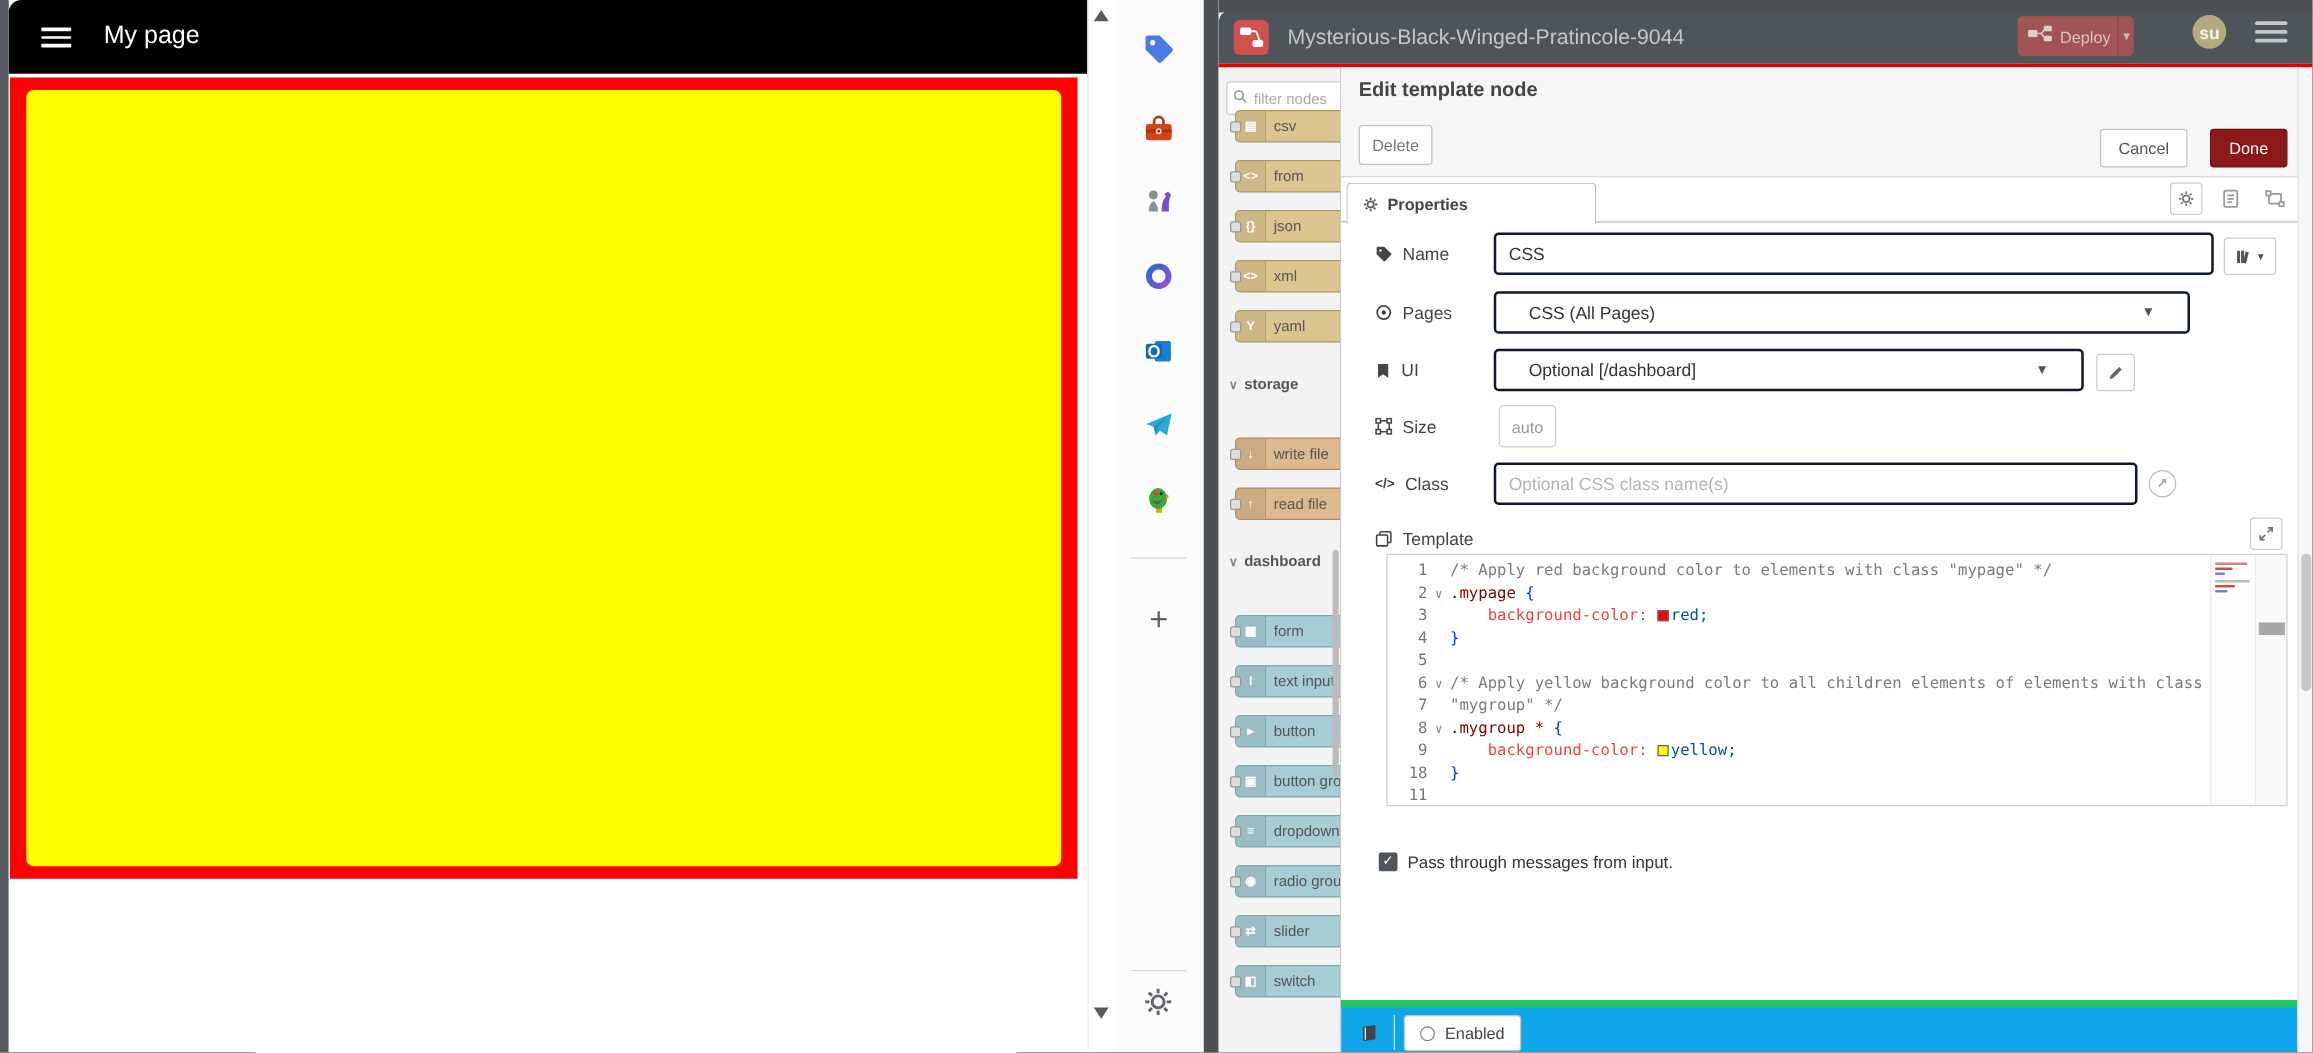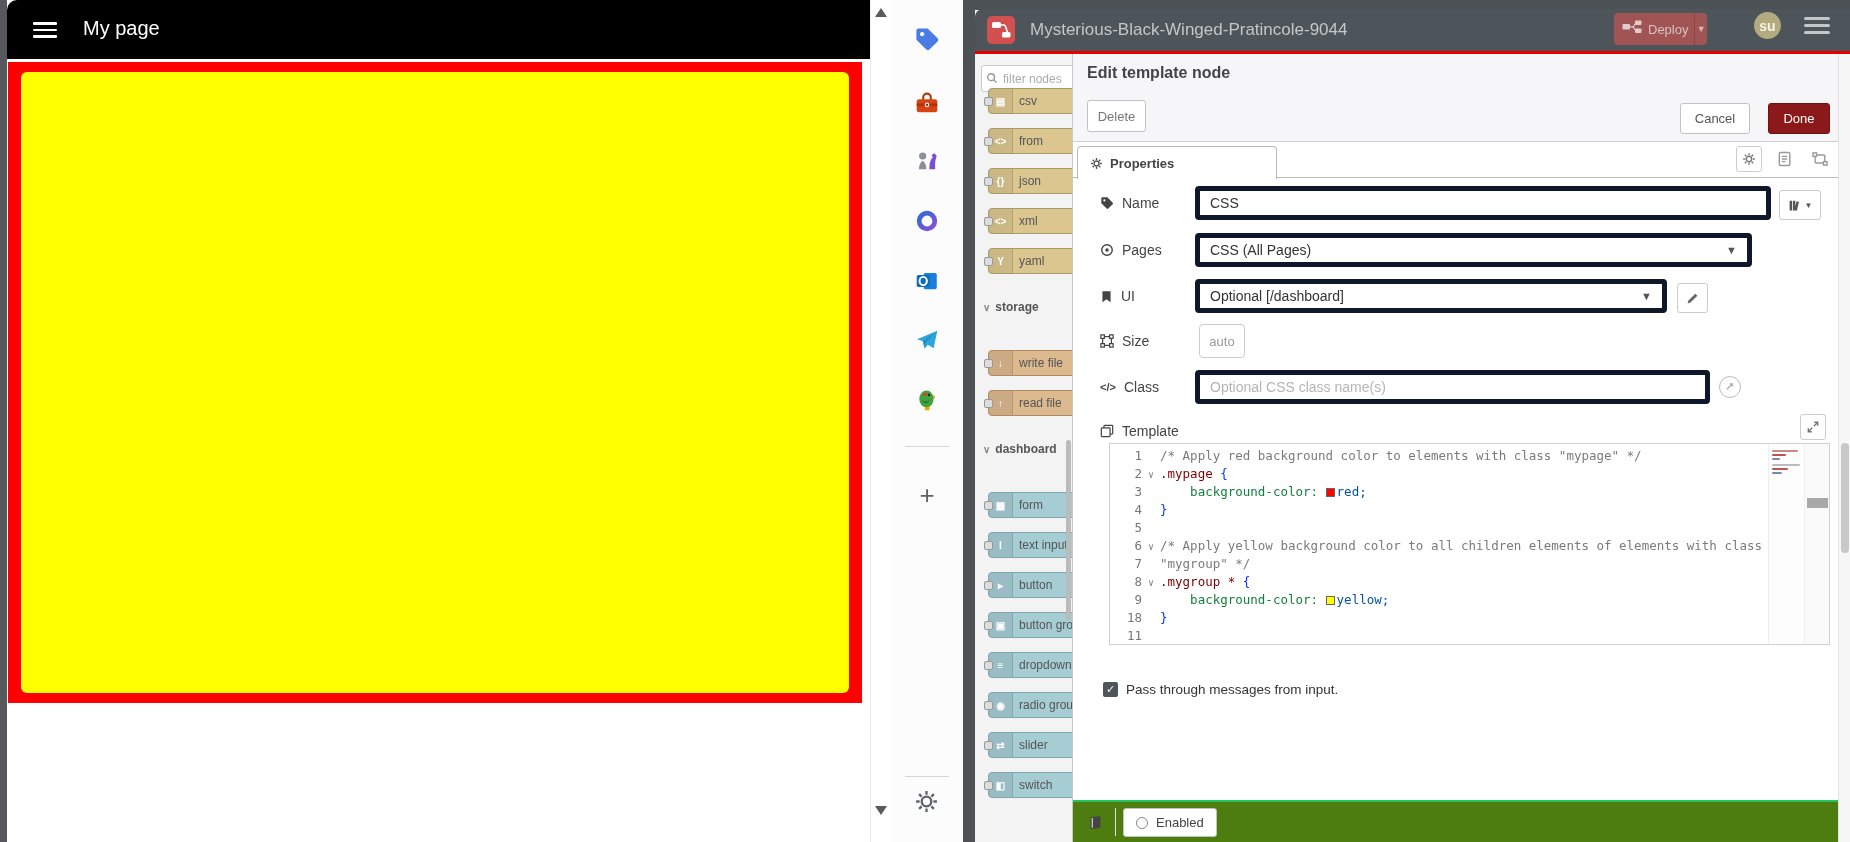--- a/index.html
+++ b/index.html
@@ -70,45 +70,45 @@
   .btn{border:1px solid #c3c3c3;border-radius:3px;background:#fff;font-family:"Liberation Sans",sans-serif;cursor:pointer;}
   .btn-delete{position:absolute;left:14px;top:46px;width:59px;height:32px;color:#777;font-size:13px;}
   .btn-cancel{position:absolute;left:607px;top:49px;width:70px;height:31px;color:#555;font-size:13px;}
   .btn-done{position:absolute;left:695px;top:49px;width:62px;height:31px;background:#8c1919;border-color:#711313;color:#fff;font-size:13px;}
   .tab-row{position:absolute;left:0;top:88px;width:100%;height:36px;background:#fff;border-bottom:1px solid #bbb;}
   .tab{position:absolute;left:4px;top:4px;width:200px;height:33px;background:#fff;border:1px solid #bbb;border-bottom:none;border-radius:4px 4px 0 0;display:flex;align-items:center;gap:7px;padding-left:12px;font-size:13px;font-weight:bold;color:#444;cursor:pointer;}
   .mini-btn{position:absolute;width:26px;height:26px;border:1px solid #ccc;border-radius:3px;background:#fff;display:flex;align-items:center;justify-content:center;color:#777;cursor:pointer;}
   .ghost-icon{position:absolute;width:22px;height:22px;display:flex;align-items:center;justify-content:center;color:#999;cursor:pointer;}
 
   .frow-label{position:absolute;left:27px;display:flex;align-items:center;gap:8px;font-size:14px;color:#444;height:34px;}
-  .fld{position:absolute;height:34px;border:5px solid #0f172a;border-radius:4px;font-size:14px;color:#333;background:#fff;}
+  .fld{position:absolute;height:34px;border:2px solid #0f172a;border-radius:4px;font-size:14px;color:#333;background:#fff;}
   input.fld{padding:0 10px;font-family:"Liberation Sans",sans-serif;outline:none;}
   input.fld::placeholder{color:#b5b5b5;}
-  .sel{display:flex;align-items:center;padding:0 10px;cursor:pointer;}
+  .sel{display:flex;align-items:center;padding:0 26px;cursor:pointer;}
   .sel .caret{margin-left:auto;color:#555;font-size:11px;}
   .auto-btn{position:absolute;left:126px;top:270px;width:46px;height:34px;border:1px solid #ccc;border-radius:4px;background:#fff;color:#999;font-size:13px;}
   .circle-btn{position:absolute;left:646px;top:322px;width:22px;height:22px;border:1px solid #bbb;border-radius:50%;background:#fff;display:flex;align-items:center;justify-content:center;color:#aaa;font-size:9px;cursor:pointer;}
 
   
   .editor{position:absolute;left:36px;top:389px;width:721px;height:202px;border:1px solid #d0d0d0;background:#fff;overflow:hidden;}
   .cl{position:absolute;left:0;height:18px;width:100%;white-space:pre;font-family:"DejaVu Sans Mono",monospace;font-size:12.5px;line-height:18px;}
   .ln{display:inline-block;width:32px;text-align:right;color:#777;}
   .fold{display:inline-block;width:18px;text-align:center;color:#888;font-size:10px;}
-  .cmt{color:#7b7b7b;} .sel-t{color:#7f0000;} .brc{color:#0431fa;} .prp{color:#15803d;} .val{color:#0451a5;} .pln{color:#333;}
+  .cmt{color:#7b7b7b;} .sel-t{color:#7f0000;} .brc{color:#0431fa;} .prp{color:#ef4444;} .val{color:#0451a5;} .pln{color:#333;}
   .swr,.swy{display:inline-block;width:9px;height:9px;border:1px solid #666;margin-right:2px;vertical-align:-1px;}
   .swr{background:#f00;} .swy{background:#ff0;}
   .minimap{position:absolute;right:25px;top:0;width:36px;height:100%;background:#fdfdfe;border-left:1px solid #eee;}
   .mm{position:absolute;height:2px;border-radius:1px;}
   .ed-scroll{position:absolute;right:0;top:0;width:25px;height:100%;background:#fafafa;border-left:1px solid #eee;}
   .ed-handle{position:absolute;left:2px;top:54px;width:21px;height:10px;background:#a8a8a8;}
 
   .pass-row{position:absolute;left:30px;top:628px;display:flex;align-items:center;gap:8px;cursor:pointer;}
   .chk{width:15px;height:15px;background:#50555b;border-radius:2px;color:#fff;font-size:11px;line-height:15px;text-align:center;}
   .pass-label{font-size:13.5px;color:#333;}
-  .bottom-bar{position:absolute;left:0;top:746px;width:100%;height:42px;background:#4d7c0f;border-top:2px solid #22c55e;}
+  .bottom-bar{position:absolute;left:0;top:746px;width:100%;height:42px;background:#0ea5e9;border-top:6px solid #22c55e;}
   .book-btn{position:absolute;left:8px;top:6px;width:28px;height:28px;display:flex;align-items:center;justify-content:center;color:#444;cursor:pointer;}
   .bb-div{position:absolute;left:42px;top:6px;width:1px;height:28px;background:#ddd;}
   .enabled-btn{position:absolute;left:50px;top:6px;height:29px;padding:0 12px;display:flex;align-items:center;gap:8px;font-size:13px;color:#444;}
   .en-circle{width:12px;height:12px;border:1.6px solid #888;border-radius:50%;}
 
   .dlg-scroll{position:absolute;left:863px;top:54px;width:12px;height:788px;background:#f7f7f7;border-left:1px solid #e2e2e2;}
   .dlg-handle{position:absolute;left:2px;top:389px;width:8px;height:110px;background:#c8c8c8;border-radius:4px;}
 </style>
 </head>
 <body>

